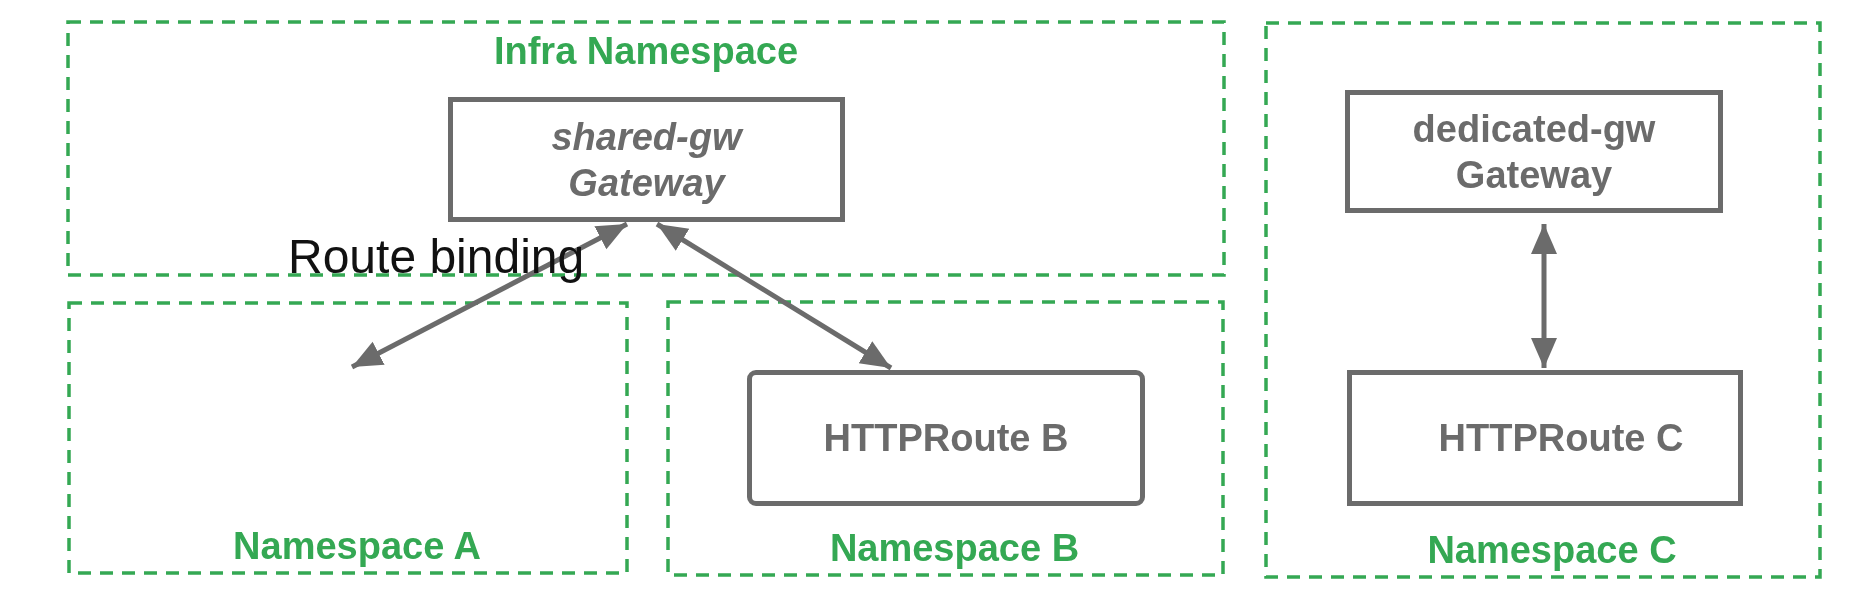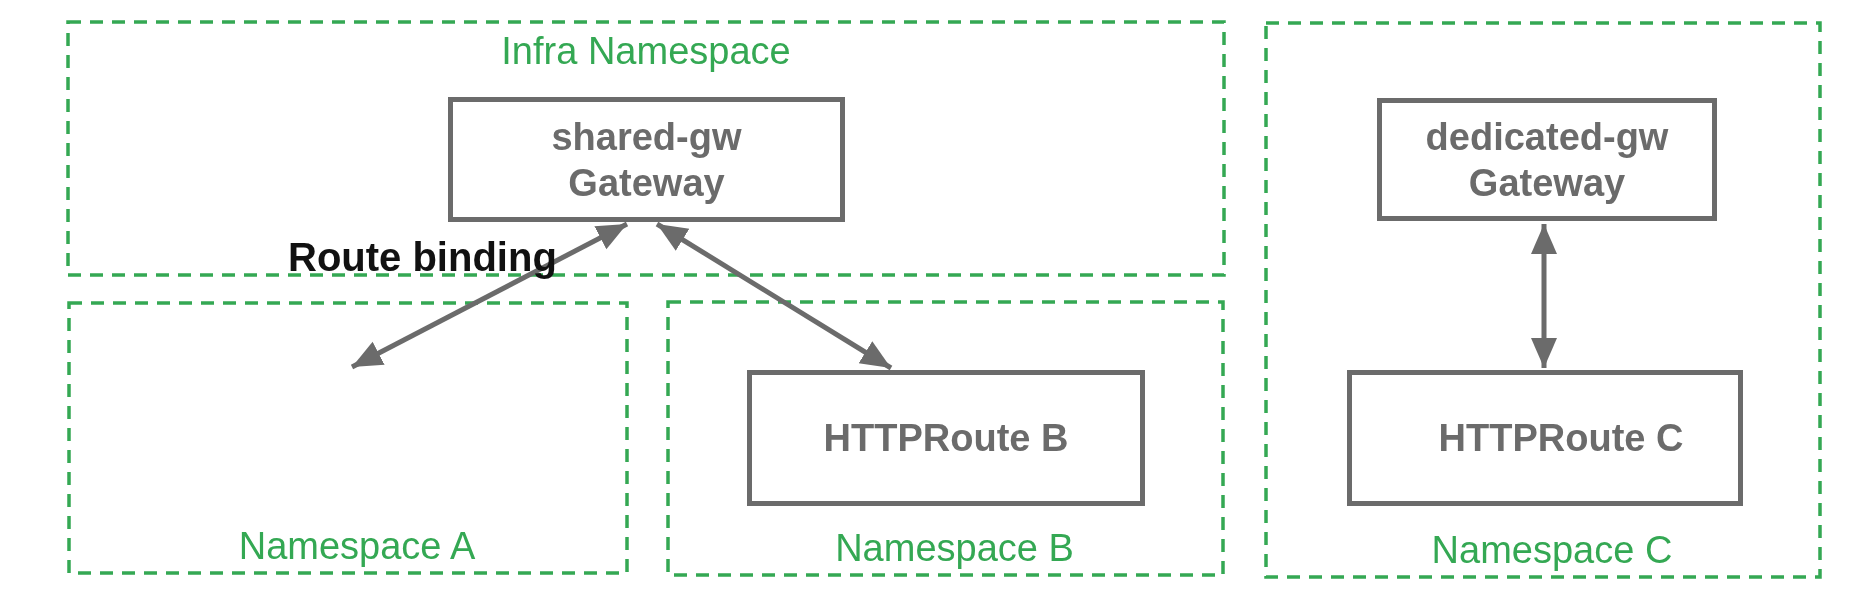--- a/index.html
+++ b/index.html
@@ -27,21 +27,21 @@
   .ns-rect { fill: none; stroke: var(--green); stroke-width: 3.5; }
   .arrow-line { stroke: var(--gray); stroke-width: 5; fill: none; }
   .arrow-head-path { fill: var(--gray); }
 
   .ns-title {
     position: absolute;
     width: 100%;
     text-align: center;
     color: var(--green);
     font-size: 38px;
-    font-weight: 400;
+    font-weight: 700;
     line-height: 46px;
     white-space: nowrap;
   }
   .ns-container { position: absolute; }
   .ns-container .ns-title.at-top { top: 6px; left: 0; }
   .ns-container .ns-title.at-bottom { bottom: 4px; left: 9px; }
 
   .node-box {
     position: absolute;
     border: 5px solid var(--gray);
@@ -54,22 +54,22 @@
     font-size: 38px;
     font-weight: 700;
     line-height: 46px;
     text-align: center;
     white-space: nowrap;
   }
 
   .edge-label {
     position: absolute;
     color: var(--black);
-    font-size: 40px;
-    font-weight: 700;
+    font-size: 48px;
+    font-weight: 400;
     line-height: 44px;
     white-space: nowrap;
   }
 </style>
 </head>
 <body>
 
 <div class="stage">
 
   <svg class="diagram-lines" viewBox="0 0 1860 600">
@@ -101,32 +101,32 @@
   </div>
 
   <div class="ns-container" style="left:668px; top:302px; width:555px; height:273px;">
     <div class="ns-title at-bottom">Namespace B</div>
   </div>
 
   <div class="ns-container" style="left:1266px; top:23px; width:554px; height:554px;">
     <div class="ns-title at-bottom">Namespace C</div>
   </div>
 
-  <div class="node-box" style="left:448px; top:97px; width:397px; height:125px;">
+  <div class="node-box" style="left:448px; top:97px; width:397px; height:125px;font-style:italic;">
     <span>shared-gw</span>
     <span>Gateway</span>
   </div>
 
-  <div class="node-box" style="left:1345px; top:98px; width:340px; height:123px;margin-left:32px;">
+  <div class="node-box" style="left:1345px; top:90px; width:378px; height:123px;">
     <span>dedicated-gw</span>
     <span>Gateway</span>
   </div>
 
 
-  <div class="node-box" style="left:747px; top:370px; width:398px; height:136px;">
+  <div class="node-box" style="left:747px; top:370px; width:398px; height:136px;border-radius:9px;">
     <span>HTTPRoute B</span>
   </div>
 
   <div class="node-box" style="left:1347px; top:370px; width:396px; height:136px;padding-left:32px;">
     <span>HTTPRoute C</span>
   </div>
 
   <div class="edge-label" style="left:288px; top:235px;">Route binding</div>
 
 </div>

